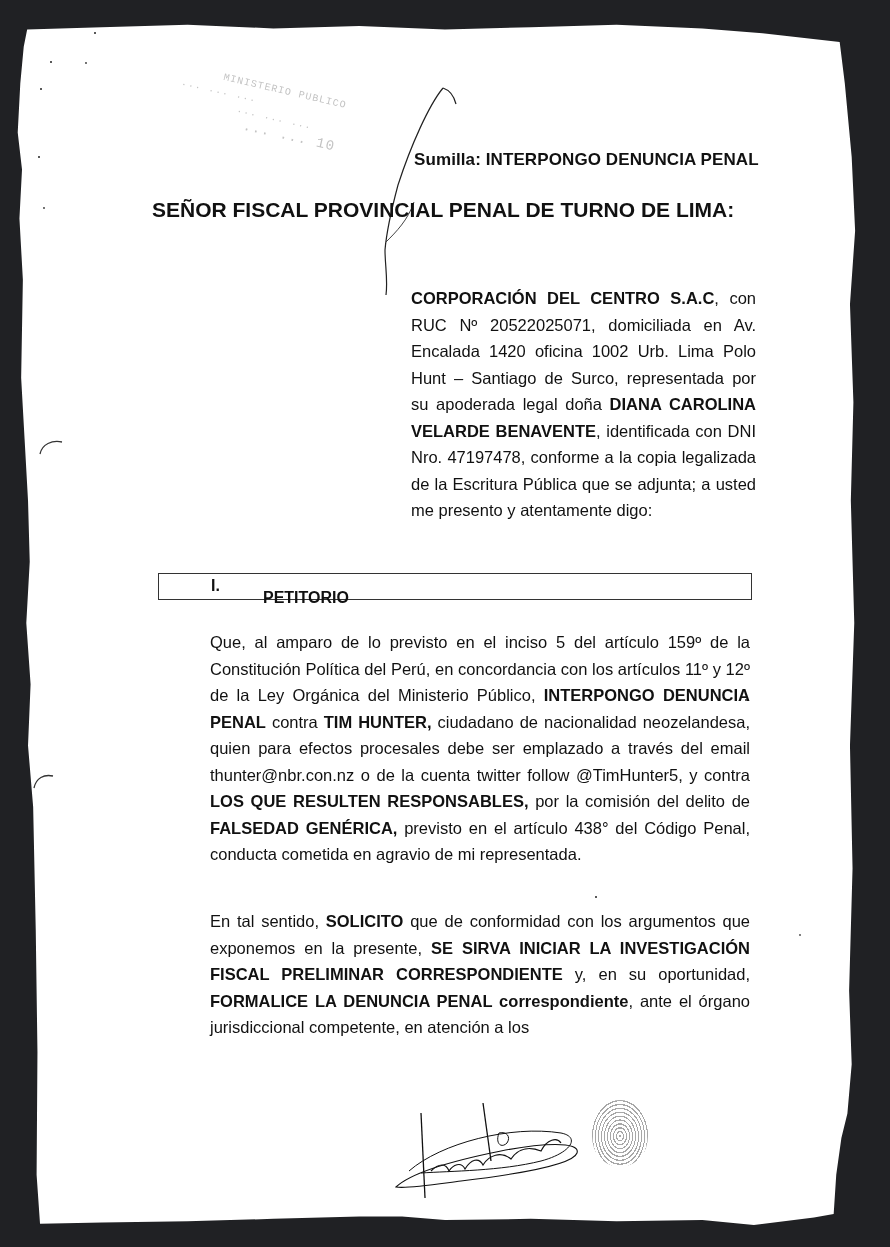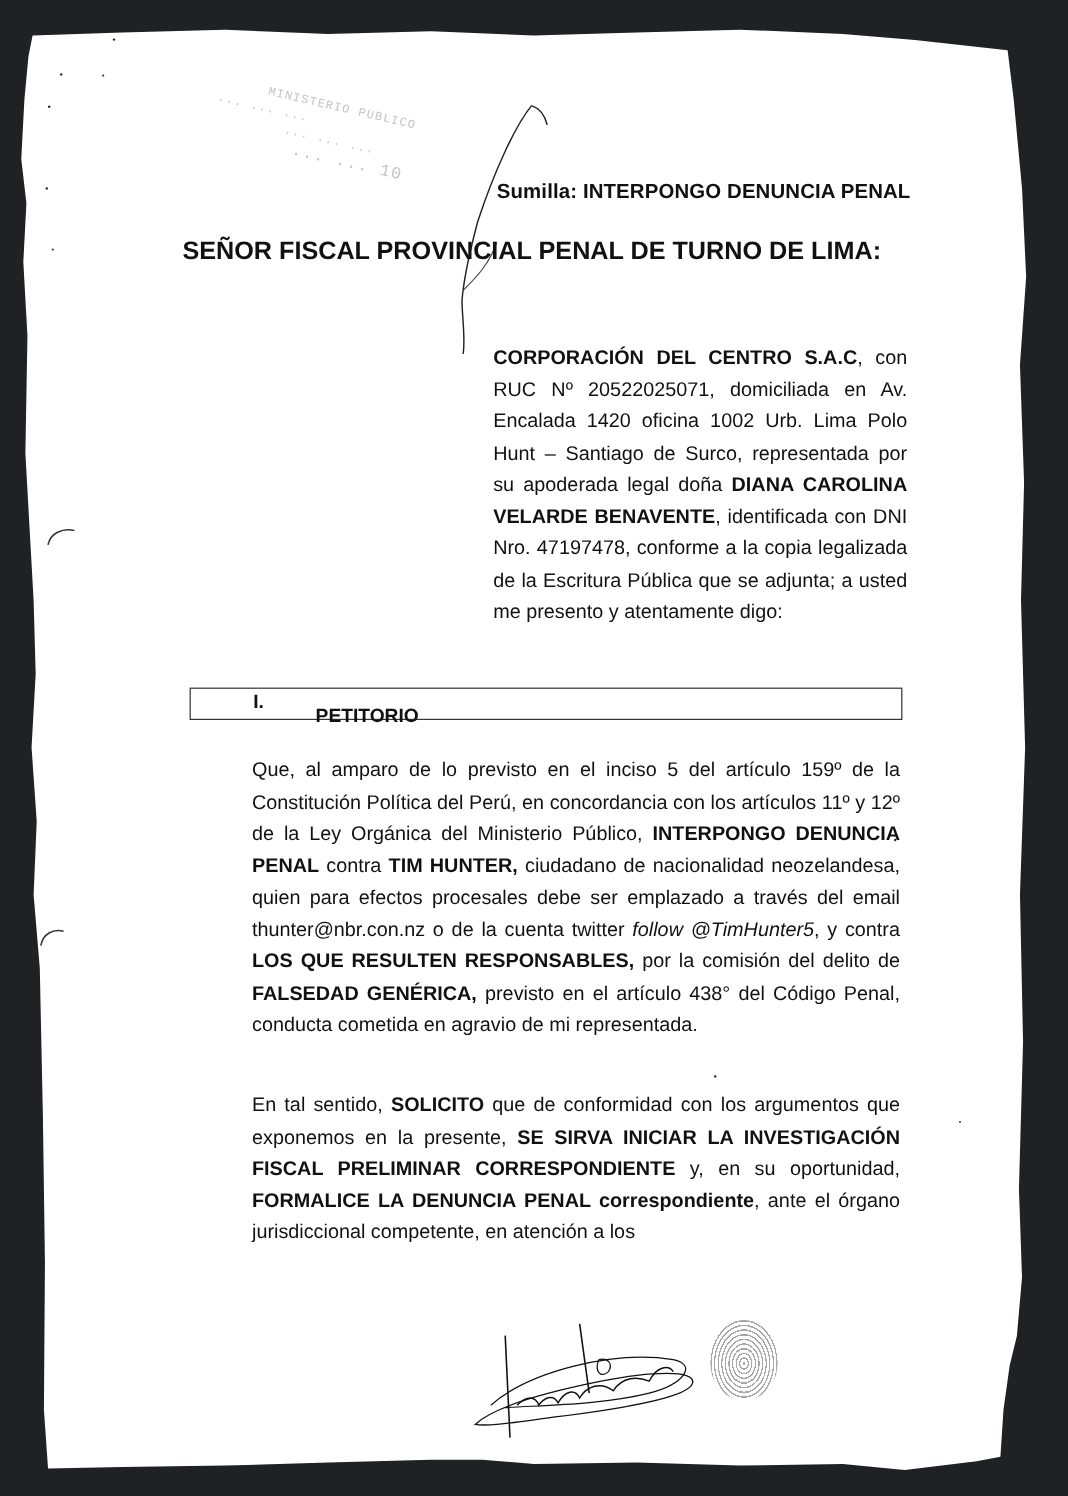--- a/index.html
+++ b/index.html
@@ -64,21 +64,21 @@
       left: 395px;
       top: 243px;
       width: 345px;
       font-size: 16.5px;
       line-height: 26.5px;
       text-align: justify;
       text-align-last: auto;
       margin-top: 32px;
     }
     .b { font-weight: bold; }
-    .i { font-style: italic; }
+    .i { }
 
     .section-box {
       left: 142px;
       top: 563px;
       width: 594px;
       height: 27px;
       border: 1.3px solid #333;
       box-sizing: border-box;
     }
     .section-num {

